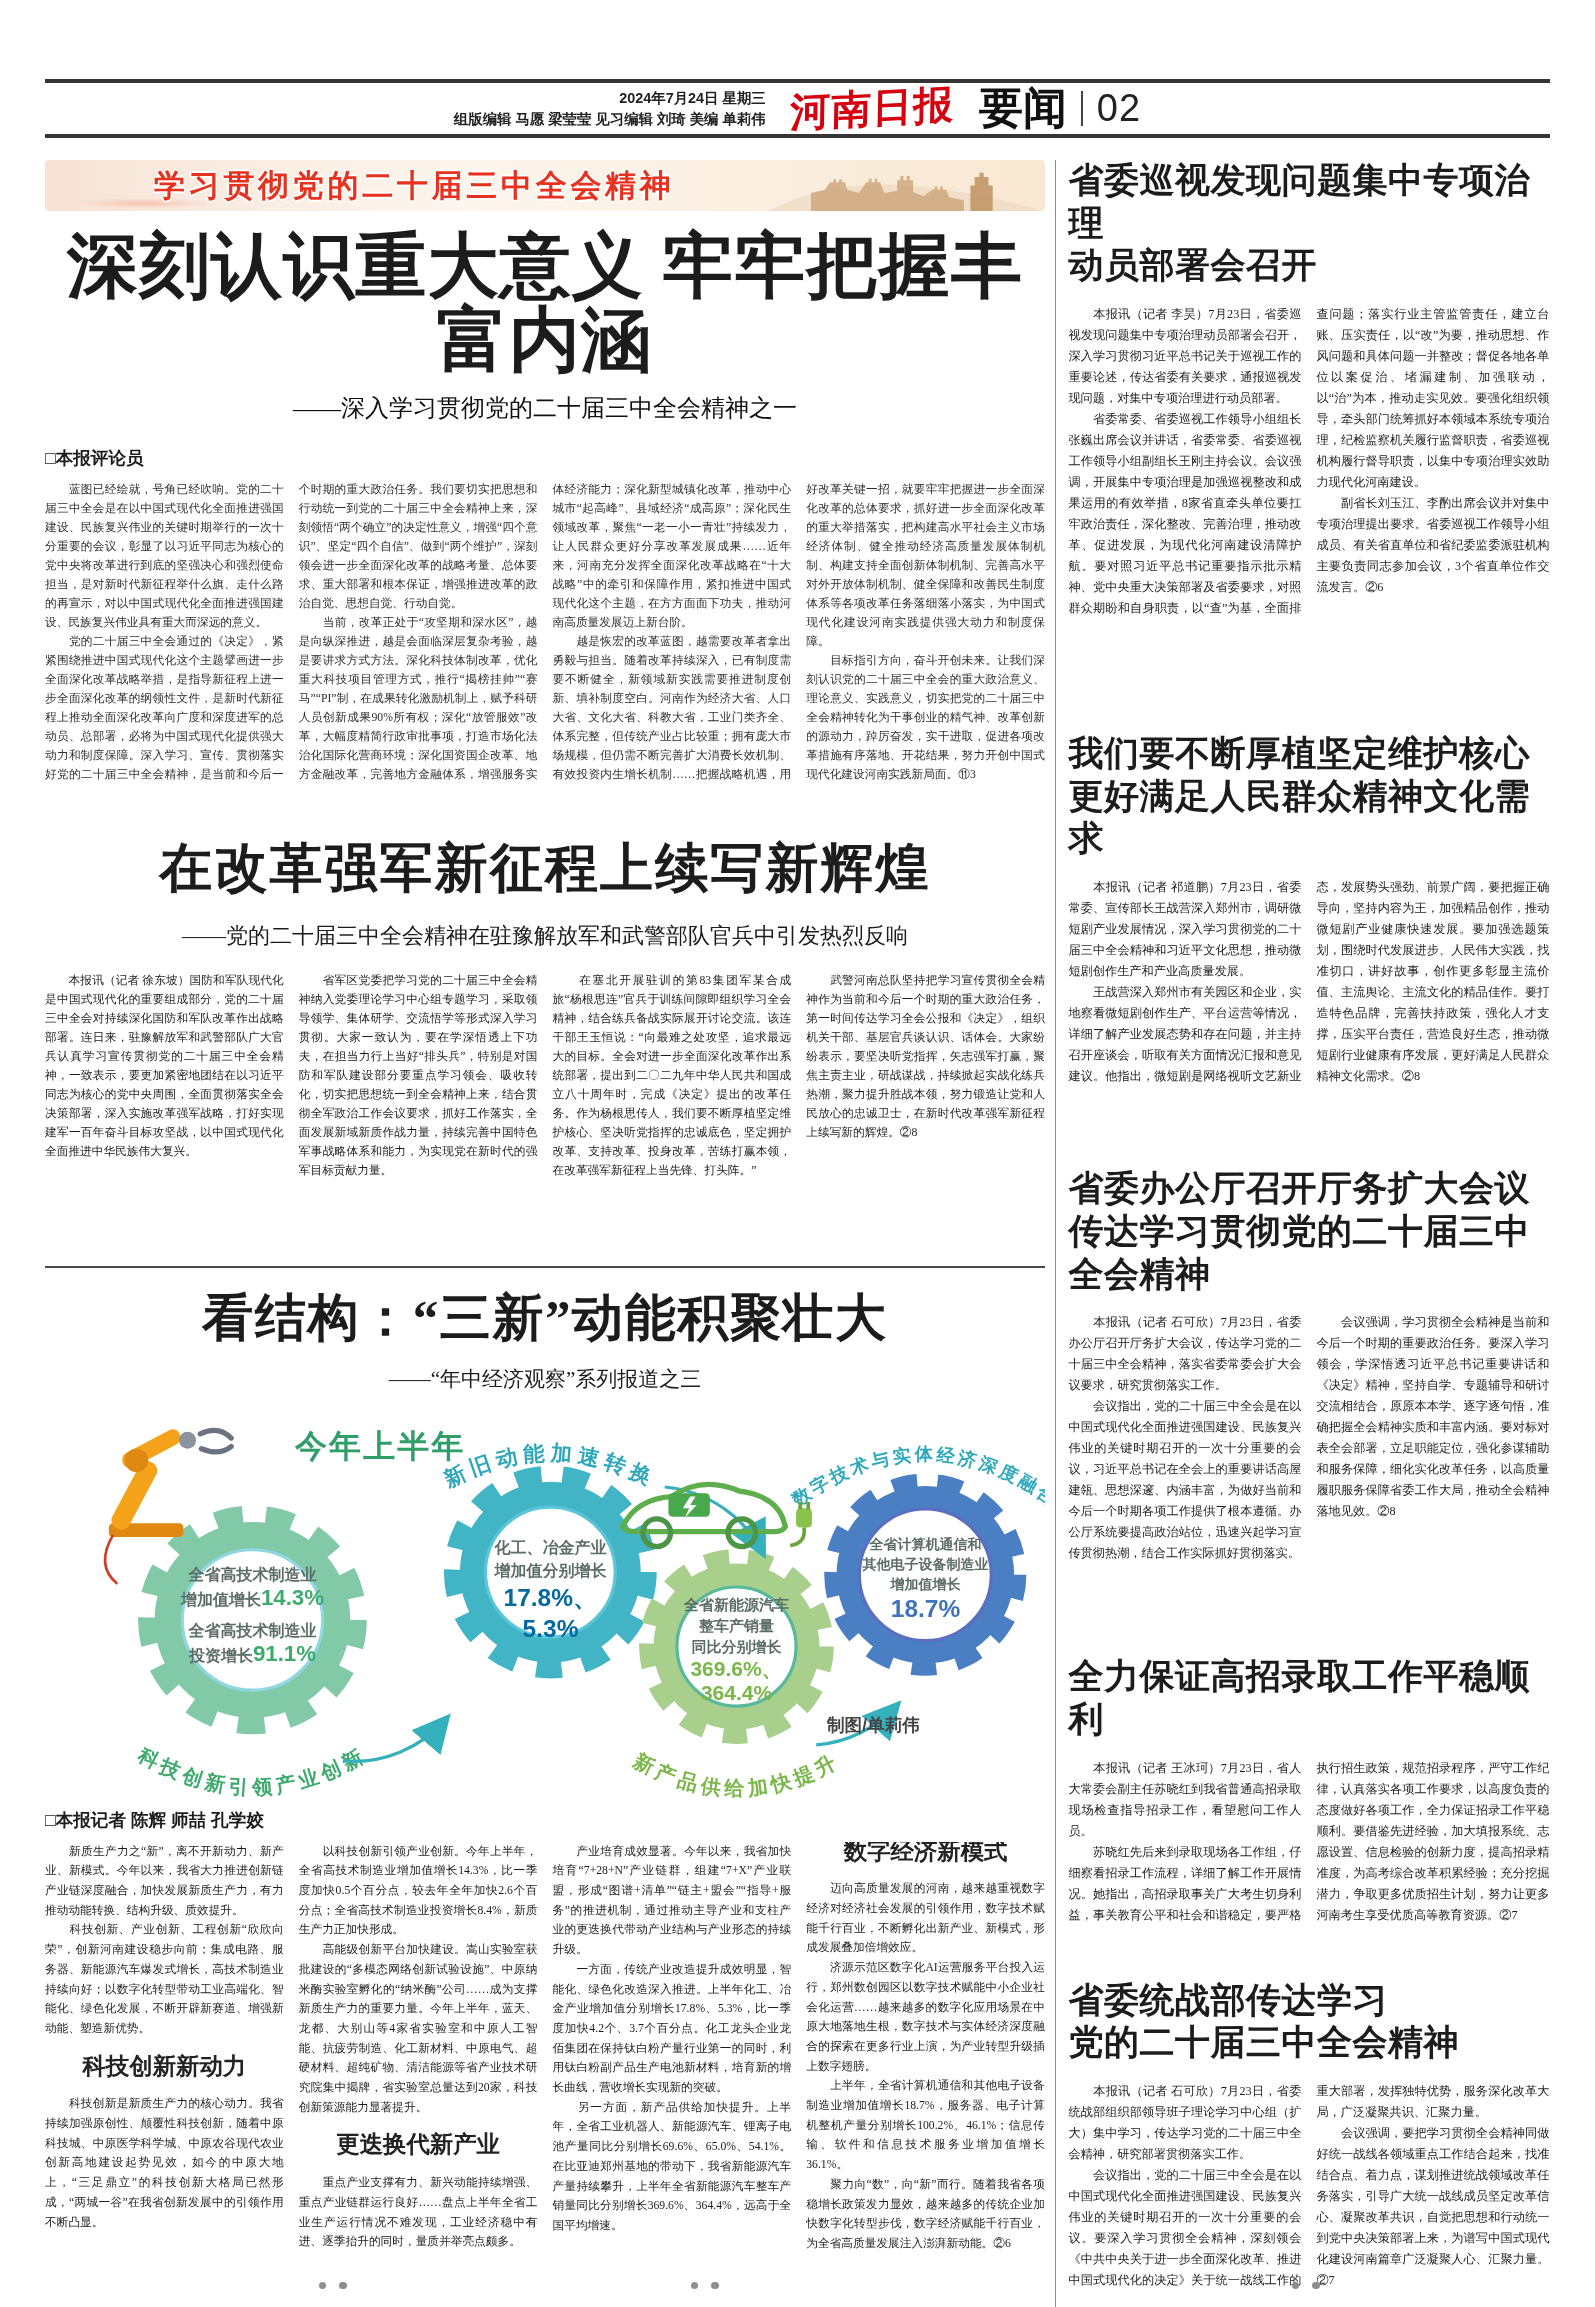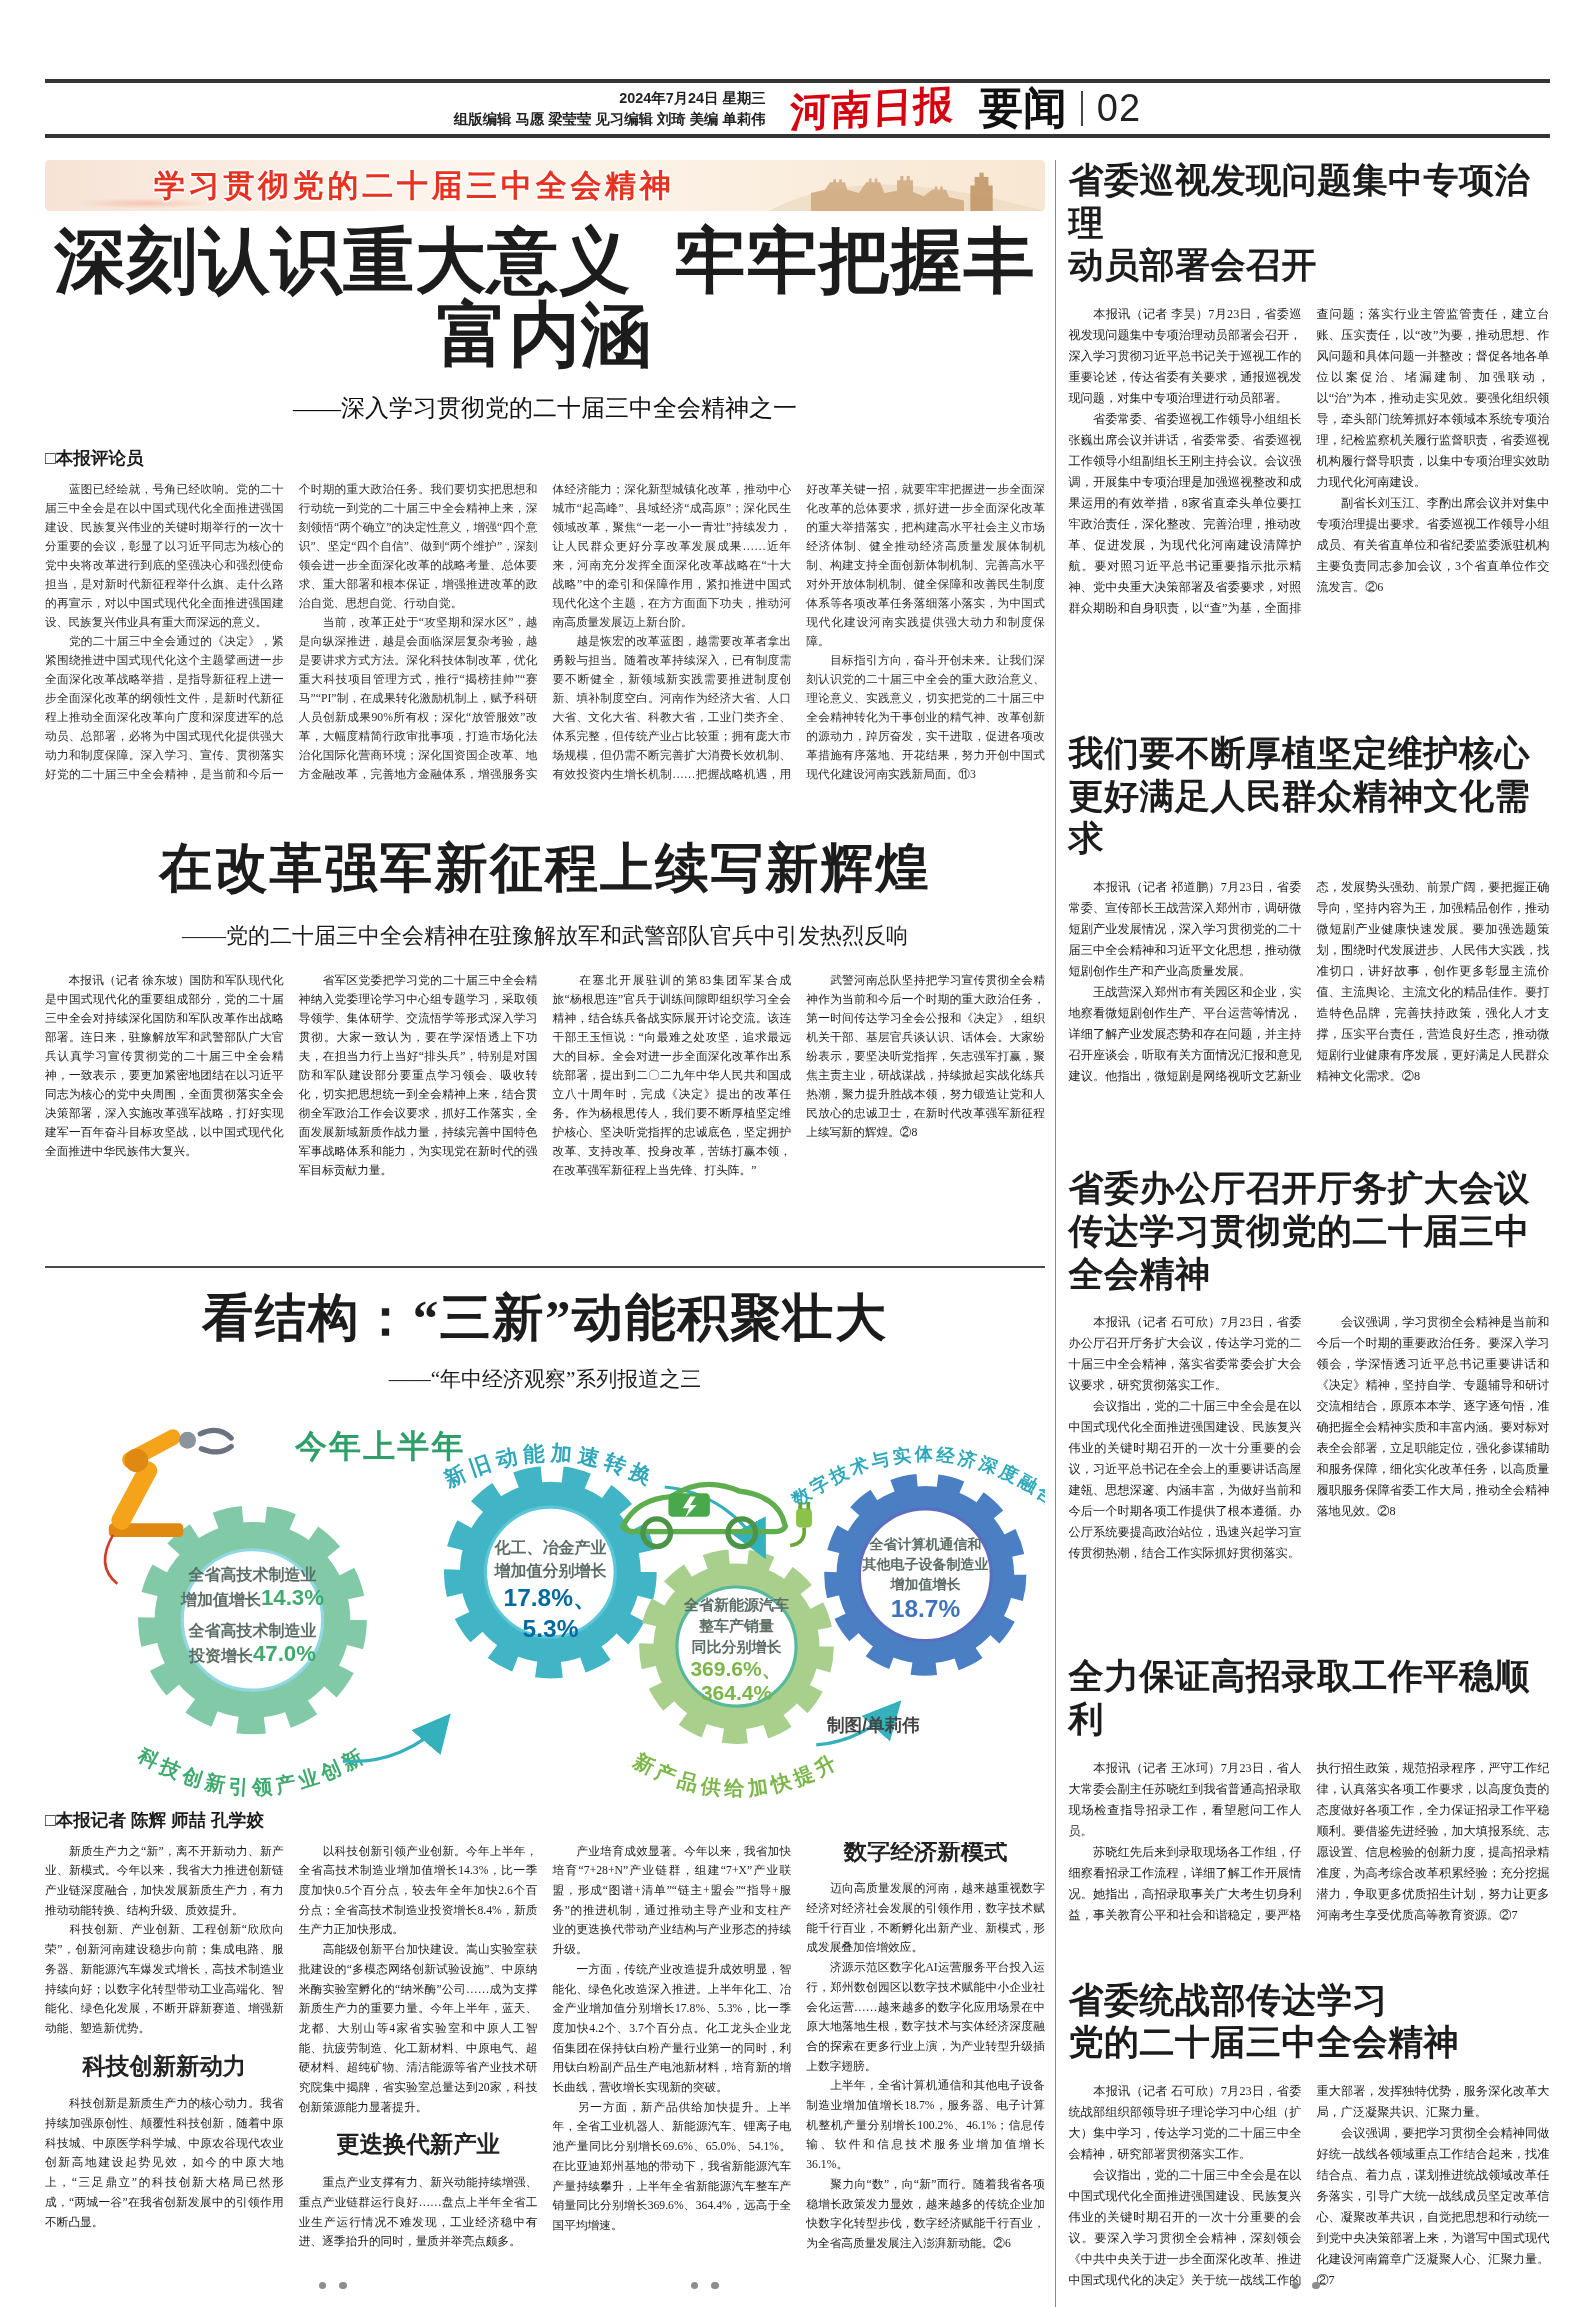--- a/index.html
+++ b/index.html
@@ -27,21 +27,21 @@
           background:linear-gradient(90deg,#f7e3d6 0%,#fdf6ee 42%,#f8e7d2 100%);
           display:flex;align-items:center;margin-bottom:19px;}
   .banner:before{content:"";position:absolute;inset:0;
           background:radial-gradient(closest-side at 10% 85%,rgba(238,142,110,.38),transparent 70%),
                      radial-gradient(closest-side at 45% 120%,rgba(246,200,170,.5),transparent 75%);}
   .banner-slogan{position:relative;margin-left:109px;font-family:"Liberation Sans","DejaVu Sans",sans-serif;
           font-size:31px;font-weight:900;color:#e8321f;letter-spacing:3.7px;
           text-shadow:-1.6px 0 0 #fff,1.6px 0 0 #fff,0 -1.6px 0 #fff,0 1.6px 0 #fff,1.1px 1.1px 0 #fff,-1.1px 1.1px 0 #fff;}
   .banner-art{position:absolute;right:0;top:0;height:51px;}
   
-  .lead-h{font-size:71px;font-weight:900;text-align:center;line-height:1.04;letter-spacing:1.1px;margin:0 0 14px;font-family:Liberation Mono, monospace;}
+  .lead-h{font-size:71px;font-weight:900;text-align:center;line-height:1.04;letter-spacing:1.1px;margin:0 0 14px;}
   .lead-s{font-size:24px;text-align:center;margin-bottom:22.3px;color:#111;}
   .byline{font-family:"Liberation Sans","DejaVu Sans",sans-serif;font-size:17.6px;font-weight:700;margin:0 0 9.6px;}
   .cols{column-gap:15px;text-align:justify;overflow:hidden;}
   .lead-cols{column-count:4;height:330px;font-size:11.7px;line-height:19px;color:#2e2e2e;}
   .p{margin:0;}
   
   .army{margin-top:23.4px;}
   .army-h{font-size:53px;font-weight:900;text-align:center;letter-spacing:2.1px;margin:0 0 16px;}
   .army-s{font-size:22px;text-align:center;margin-bottom:20px;}
   .army-cols{column-count:4;height:277px;font-size:11.7px;line-height:19px;}
@@ -214,21 +214,21 @@
             </g>
           </svg>
 
           <div class="period">今年上半年</div>
 
           <div class="glabel" style="left:133px;top:156px;width:149px;">
             <div class="gl">全省高技术制造业</div>
             <div class="gl"><span>增加值增长</span><span class="gnum" style="color:#3faa6e;font-size:22.3px;">14.3%</span></div>
             <div style="height:7.4px;"></div>
             <div class="gl">全省高技术制造业</div>
-            <div class="gl"><span>投资增长</span><span class="gnum" style="color:#3faa6e;font-size:22.3px;">47.0%</span></div>
+            <div class="gl"><span>投资增长</span><span class="gnum" style="color:#3faa6e;font-size:22.3px;">91.1%</span></div>
           </div>
 
           <div class="glabel" style="left:431px;top:129px;width:149px;">
             <div class="gl">化工、冶金产业</div>
             <div class="gl">增加值分别增长</div>
             <div class="gnum" style="color:#0369a1;font-size:24.5px;line-height:31px;">17.8%、5.3%</div>
           </div>
 
           <div class="glabel" style="left:625px;top:187px;width:133px;font-size:15px;">
             <div style="line-height:21px;">全省新能源汽车</div>

